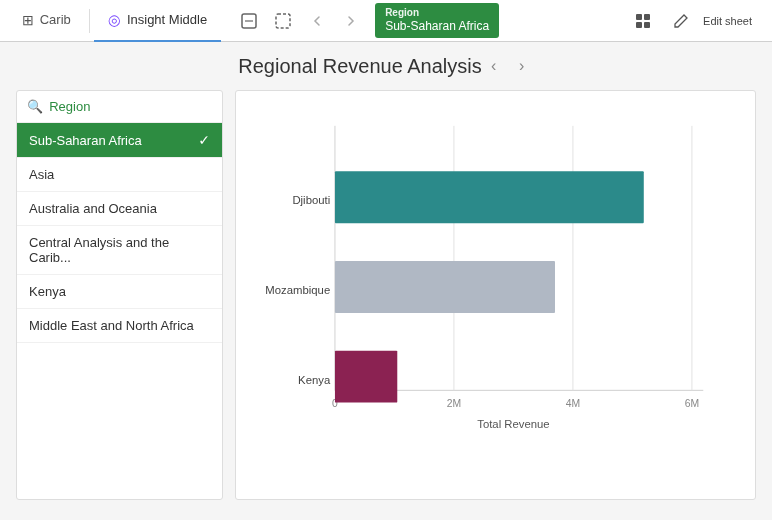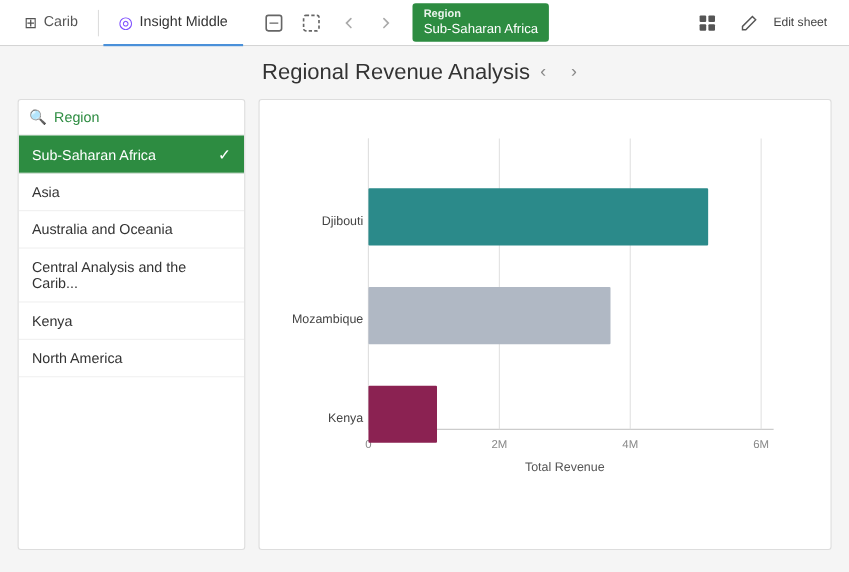--- a/index.html
+++ b/index.html
@@ -222,21 +222,21 @@
       <div class="sidebar-search">
         <span class="sidebar-search-icon">🔍</span>
         <span class="sidebar-search-text">Region</span>
       </div>
       <div class="sidebar-list" id="sidebar-list">
           <div class="sidebar-item selected">Sub-Saharan Africa<span class="checkmark">✓</span></div>
           <div class="sidebar-item">Asia</div>
           <div class="sidebar-item">Australia and Oceania</div>
           <div class="sidebar-item">Central Analysis and the Carib...</div>
           <div class="sidebar-item">Kenya</div>
-          <div class="sidebar-item">North America</div>
+          <div class="sidebar-item">Middle East and North Africa</div>
         </div>
     </div>
 
     <div class="chart-container">
       <div class="chart-svg-area">
         <svg id="bar-chart" width="100%" height="100%" viewBox="0 0 480 360" preserveAspectRatio="xMidYMid meet">
 
           <line x1="70" y1="20" x2="70" y2="300" stroke="#ddd" stroke-width="1"></line>
           <line x1="70" y1="300" x2="460" y2="300" stroke="#ccc" stroke-width="1"></line>
 

